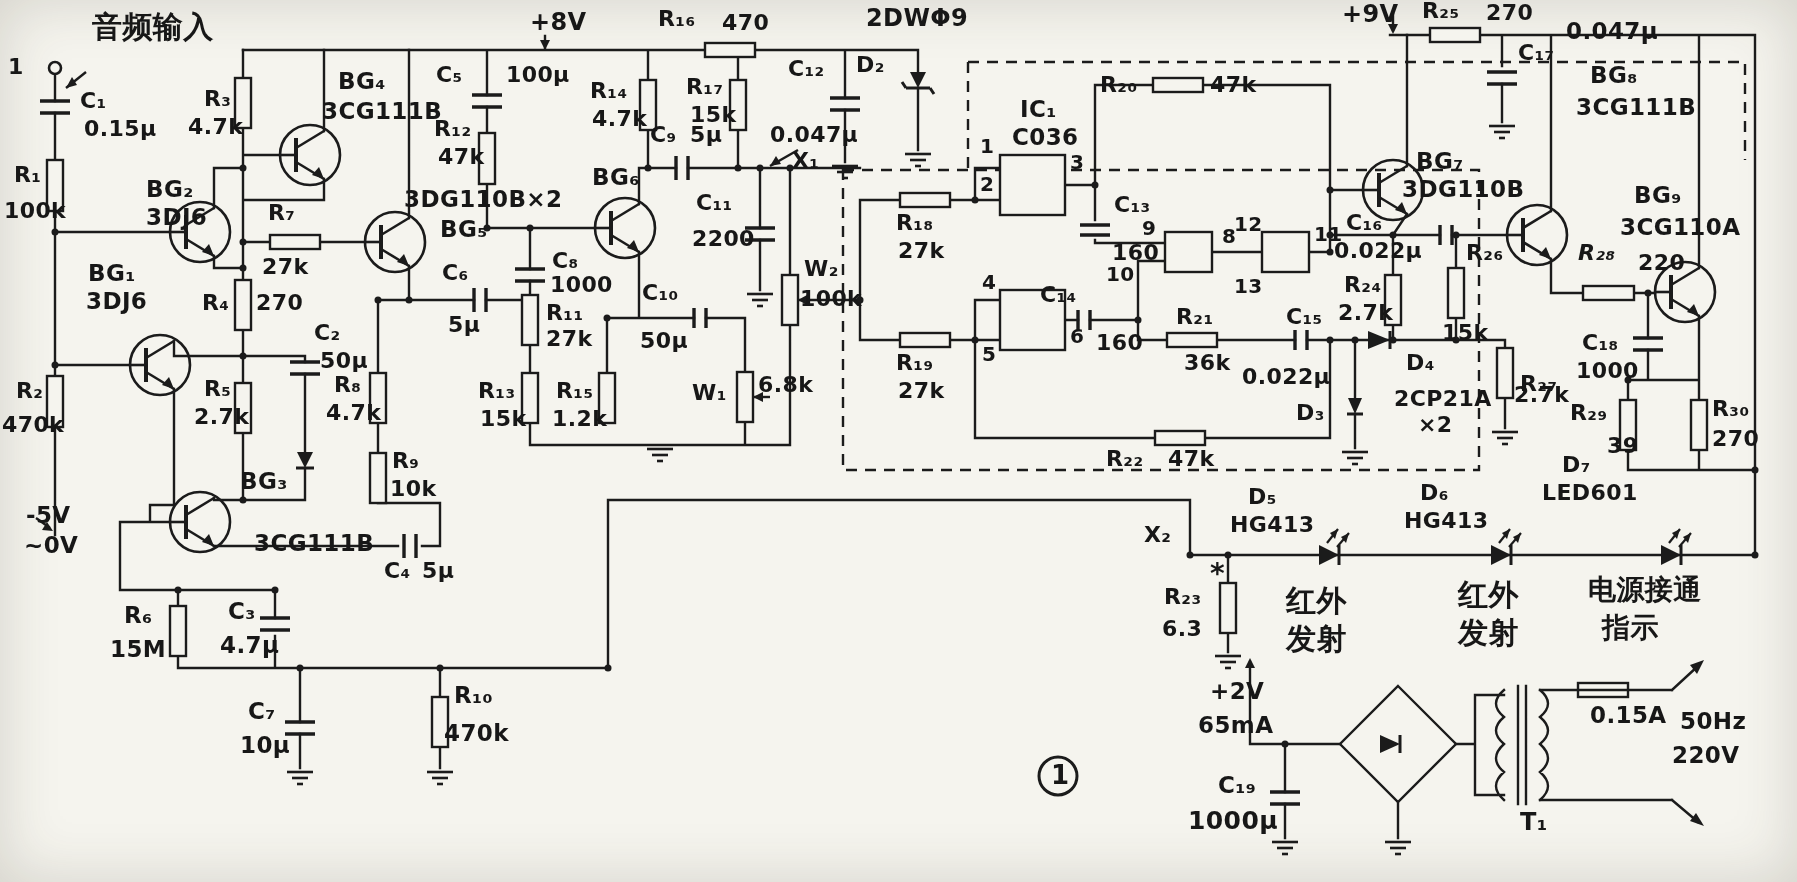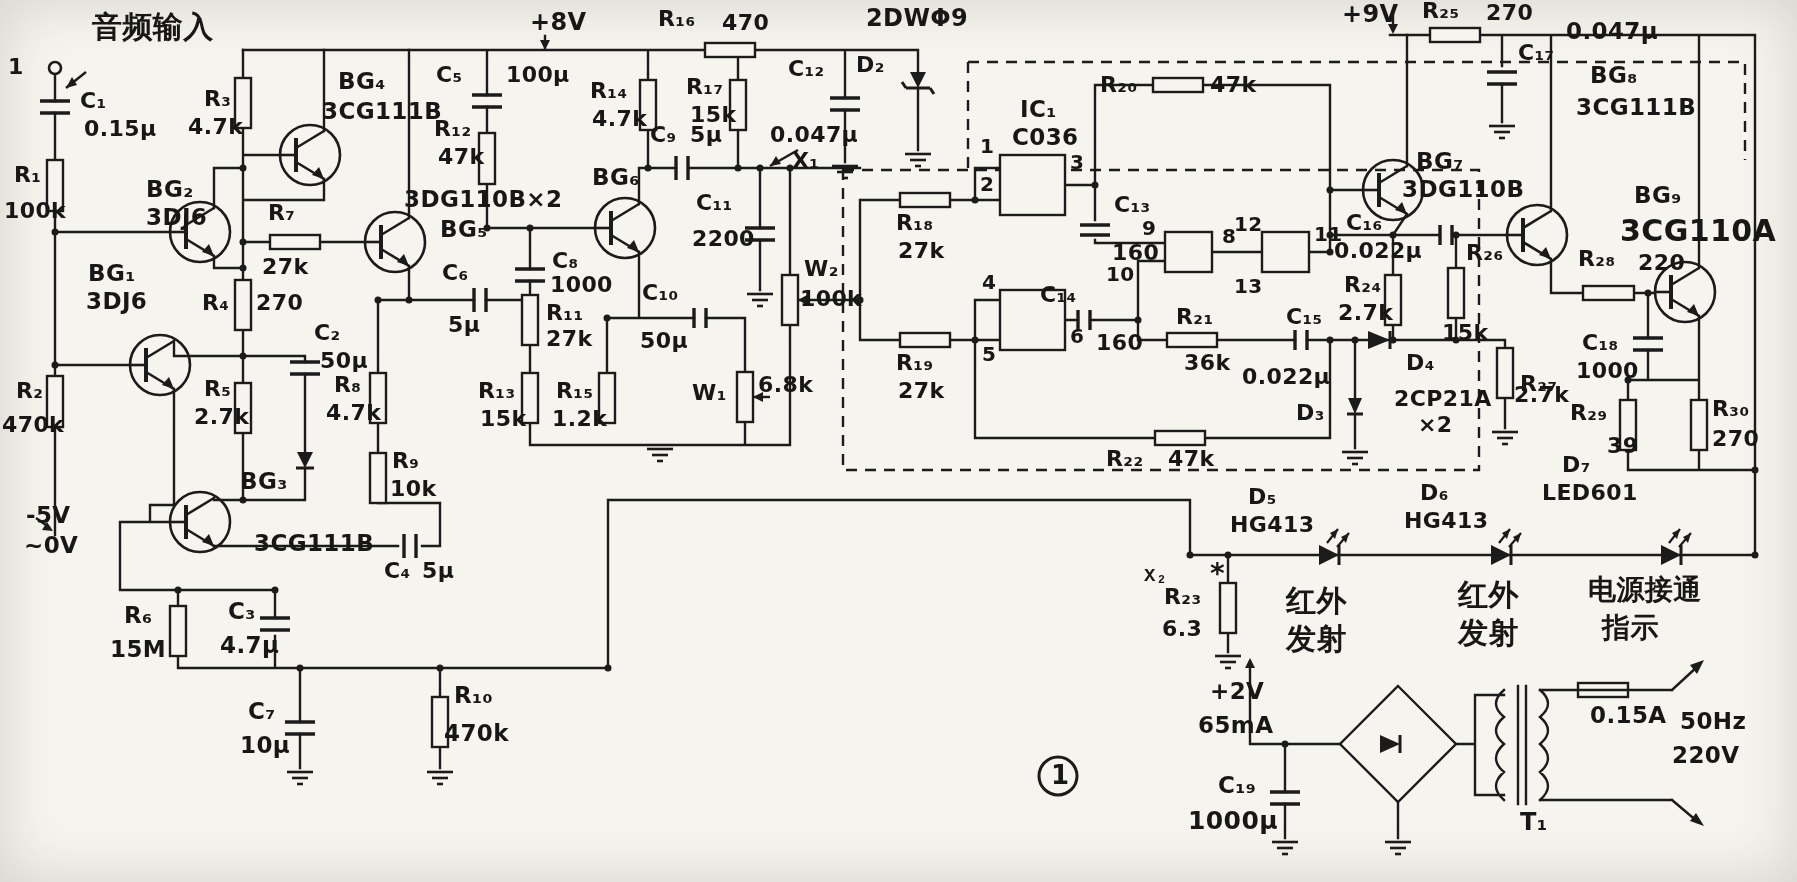--- a/index.html
+++ b/index.html
@@ -416,38 +416,38 @@
       <span class="lb" style="left: 1416px; top: 150px; font-size: 23px; text-align: center;">BG₇</span>
       <span class="lb" style="left: 1402px; top: 178px; font-size: 23px;">3DG110B</span>
       <span class="lb" style="left: 1342px; top: 2px; font-size: 24px; font-weight: bold;">+9V</span>
       <span class="lb" style="left: 1422px; top: 0px; font-size: 22px;">R₂₅</span>
       <span class="lb" style="left: 1486px; top: 2px; font-size: 22px;">270</span>
       <span class="lb" style="left: 1518px; top: 42px; font-size: 22px;">C₁₇</span>
       <span class="lb" style="left: 1566px; top: 20px; font-size: 23px;">0.047μ</span>
       <span class="lb" style="left: 1590px; top: 64px; font-size: 23px;">BG₈</span>
       <span class="lb" style="left: 1576px; top: 96px; font-size: 23px;">3CG111B</span>
       <span class="lb" style="left: 1634px; top: 184px; font-size: 23px;">BG₉</span>
-      <span class="lb" style="left: 1620px; top: 216px; font-size: 30px;">3CG110A</span>
-      <span class="lb" style="left: 1578px; top: 248px; font-size: 22px;">R₂₈</span>
+      <span class="lb" style="left: 1620px; top: 216px; font-size: 23px;">3CG110A</span>
+      <span class="lb" style="left: 1578px; top: 242px; font-size: 22px; font-style: italic;">R₂₈</span>
       <span class="lb" style="left: 1638px; top: 252px; font-size: 22px;">220</span>
       <span class="lb" style="left: 1520px; top: 354px; font-size: 22px; margin-top: 19px;">R₂₇</span>
       <span class="lb" style="left: 1514px; top: 384px; font-size: 22px;">2.7k</span>
       <span class="lb" style="left: 1582px; top: 332px; font-size: 22px;">C₁₈</span>
       <span class="lb" style="left: 1576px; top: 360px; font-size: 22px;">1000</span>
       <span class="lb" style="left: 1570px; top: 402px; font-size: 22px;">R₂₉</span>
       <span class="lb" style="left: 1580px; top: 435px; font-size: 22px; margin-left: 27px;">39</span>
       <span class="lb" style="left: 1712px; top: 398px; font-size: 22px;">R₃₀</span>
       <span class="lb" style="left: 1712px; top: 428px; font-size: 22px;">270</span>
       <span class="lb" style="left: 1248px; top: 486px; font-size: 22px;">D₅</span>
       <span class="lb" style="left: 1230px; top: 514px; font-size: 22px;">HG413</span>
       <span class="lb" style="left: 1420px; top: 482px; font-size: 22px;">D₆</span>
       <span class="lb" style="left: 1404px; top: 510px; font-size: 22px;">HG413</span>
       <span class="lb" style="left: 1562px; top: 454px; font-size: 22px;">D₇</span>
       <span class="lb" style="left: 1542px; top: 482px; font-size: 22px;">LED601</span>
-      <span class="lb" style="left: 1144px; top: 567px; font-size: 19px; font-family: Liberation Mono, monospace;">X₂</span>
+      <span class="lb" style="left: 1144px; top: 524px; font-size: 22px;">X₂</span>
       <span class="lb" style="left: 1210px; top: 560px; font-size: 28px; font-weight: bold;">*</span>
       <span class="lb" style="left: 1164px; top: 586px; font-size: 22px;">R₂₃</span>
       <span class="lb" style="left: 1162px; top: 618px; font-size: 22px;">6.3</span>
       <span class="lb" style="left: 1286px; top: 586px; font-size: 30px; font-weight: bold;">红外</span>
       <span class="lb" style="left: 1286px; top: 624px; font-size: 30px; font-weight: bold;">发射</span>
       <span class="lb" style="left: 1458px; top: 580px; font-size: 30px; font-weight: bold;">红外</span>
       <span class="lb" style="left: 1458px; top: 618px; font-size: 30px; font-weight: bold;">发射</span>
       <span class="lb" style="left: 1588px; top: 576px; font-size: 28px; font-weight: bold;">电源接通</span>
       <span class="lb" style="left: 1602px; top: 614px; font-size: 28px; font-weight: bold;">指示</span>
       <span class="lb" style="left: 1210px; top: 680px; font-size: 23px; font-weight: bold;">+2V</span>

